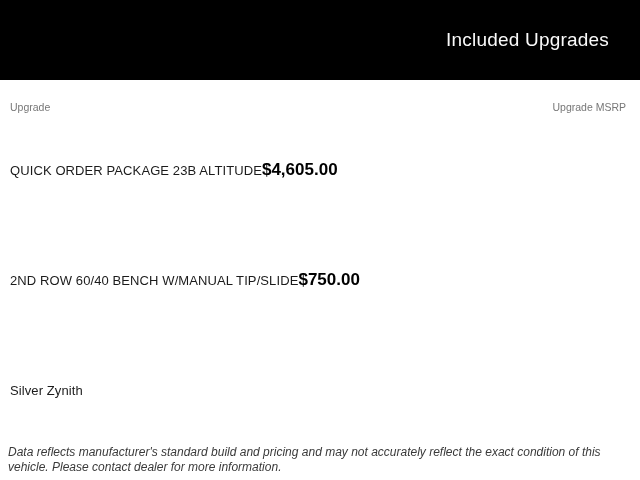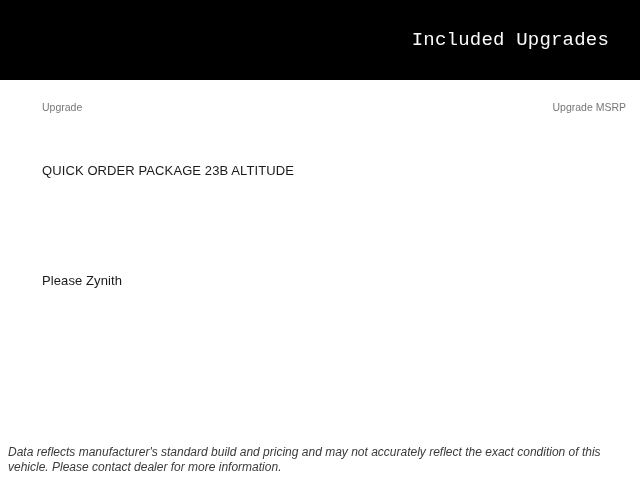--- a/index.html
+++ b/index.html
@@ -22,26 +22,24 @@
     align-items: center;
     justify-content: flex-end;
     padding-right: 31px;
     box-sizing: border-box;
   }
   .header-title {
     color: #fafafa;
     font-size: 19px;
     font-weight: 400;
     letter-spacing: 0.2px;
-    font-family: Liberation Mono, monospace;
   }
   
   .upgrades-table {
     padding: 0 14px 0 10px;
-    margin-left: 32px;
   }
   .thead-row {
     height: 35px;
     display: flex;
     justify-content: space-between;
     align-items: flex-end;
     padding-bottom: 2px;
     box-sizing: border-box;
   }
   .col-header {
@@ -86,21 +84,26 @@
 </div>
 
 <div class="upgrades-table">
   <div class="thead-row">
     <span class="col-header">Upgrade</span>
     <span class="col-header">Upgrade MSRP</span>
   </div>
 
   <div class="table-row">
     <span class="upgrade-name">QUICK ORDER PACKAGE 23B ALTITUDE</span>
+    <span class="upgrade-price">$4,605.00</span>
   </div>
 
+  <div class="table-row">
+    <span class="upgrade-name">2ND ROW 60/40 BENCH W/MANUAL TIP/SLIDE</span>
+    <span class="upgrade-price">$750.00</span>
+  </div>
 
   <div class="table-row">
-    <span class="upgrade-name">Please Zynith</span>
+    <span class="upgrade-name">Silver Zynith</span>
   </div>
 </div>
 
 <div class="disclaimer">Data reflects manufacturer's standard build and pricing and may not accurately reflect the exact condition of this vehicle. Please contact dealer for more information.</div>
 
 </body></html>

